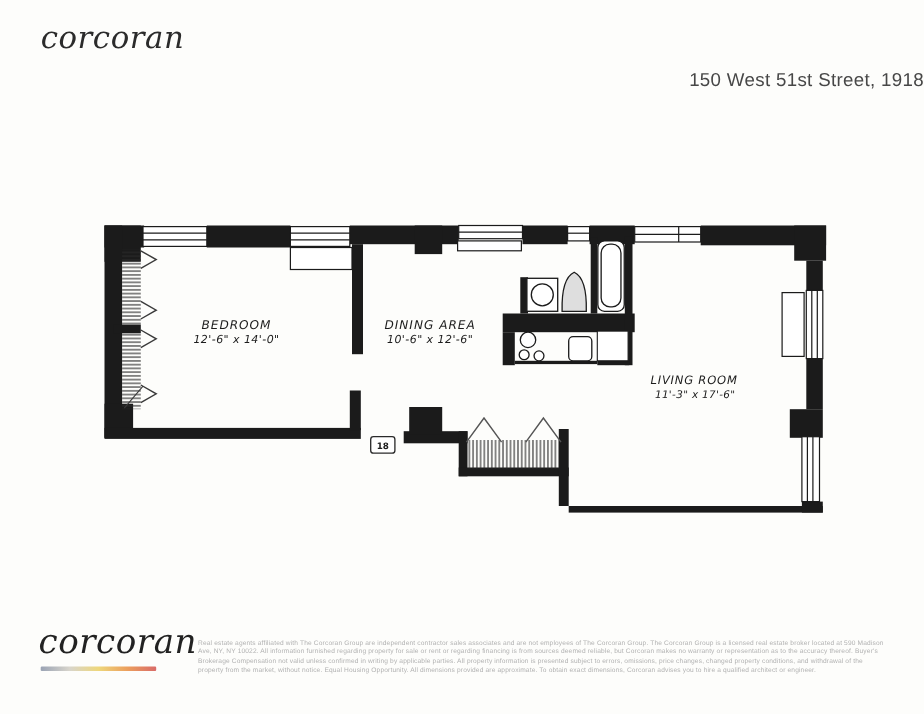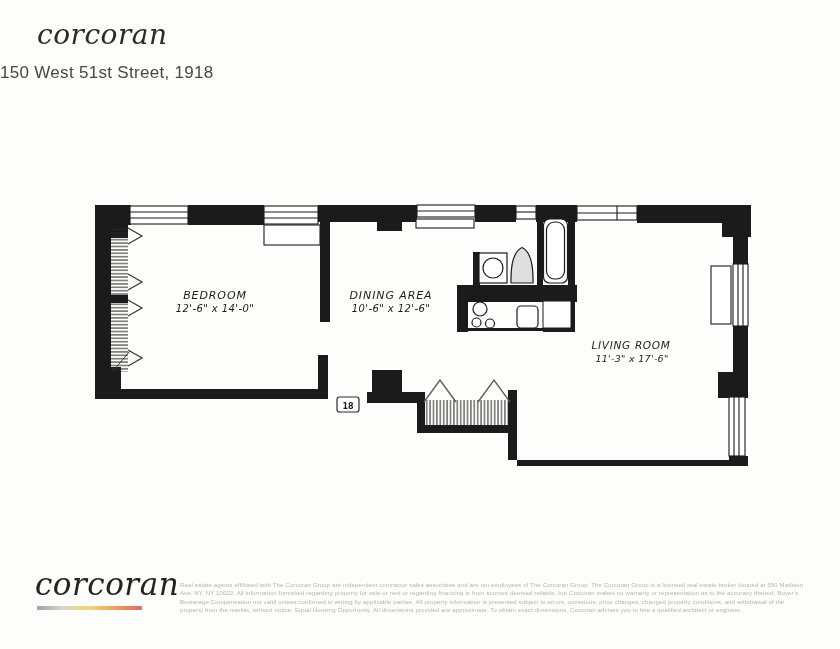--- a/index.html
+++ b/index.html
@@ -8,21 +8,21 @@
     background:#fdfdfb;
     font-family:"Liberation Sans",sans-serif;
   }
   .top-logo{
     position:absolute;left:37px;top:18px;
     font-family:"DejaVu Serif",serif;font-style:italic;
     font-size:28px;color:#2b2b2b;letter-spacing:.5px;
   }
   .page-title{
     position:absolute;left:0;top:63px;width:100%;
-    text-align:left;font-size:17px;color:#474747;letter-spacing:.3px;
+    text-align:right;font-size:17px;color:#474747;letter-spacing:.3px;
   }
   .plan-svg{position:absolute;left:0;top:0;}
   .footer-logo{
     position:absolute;left:35px;top:566px;
     font-family:"DejaVu Serif",serif;font-style:italic;
     font-size:31px;color:#222;letter-spacing:.5px;
   }
   .gradient-bar{
     position:absolute;left:37px;top:606px;width:105px;height:3.5px;
     border-radius:1px;

